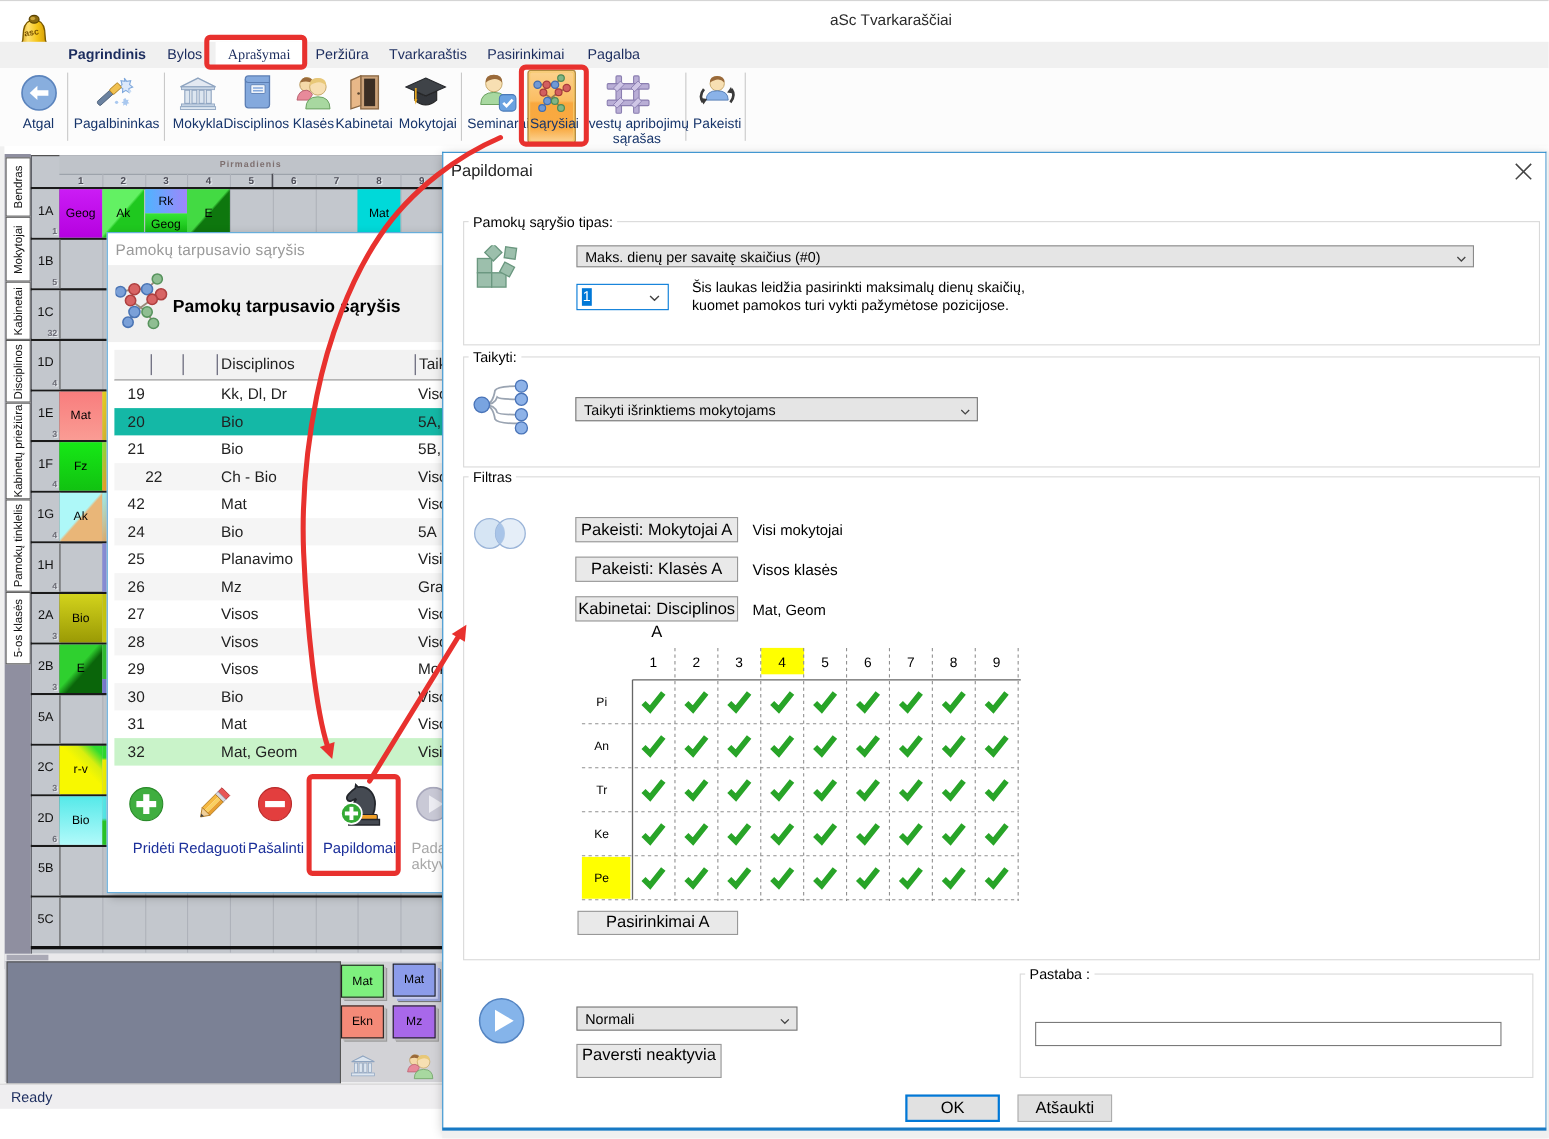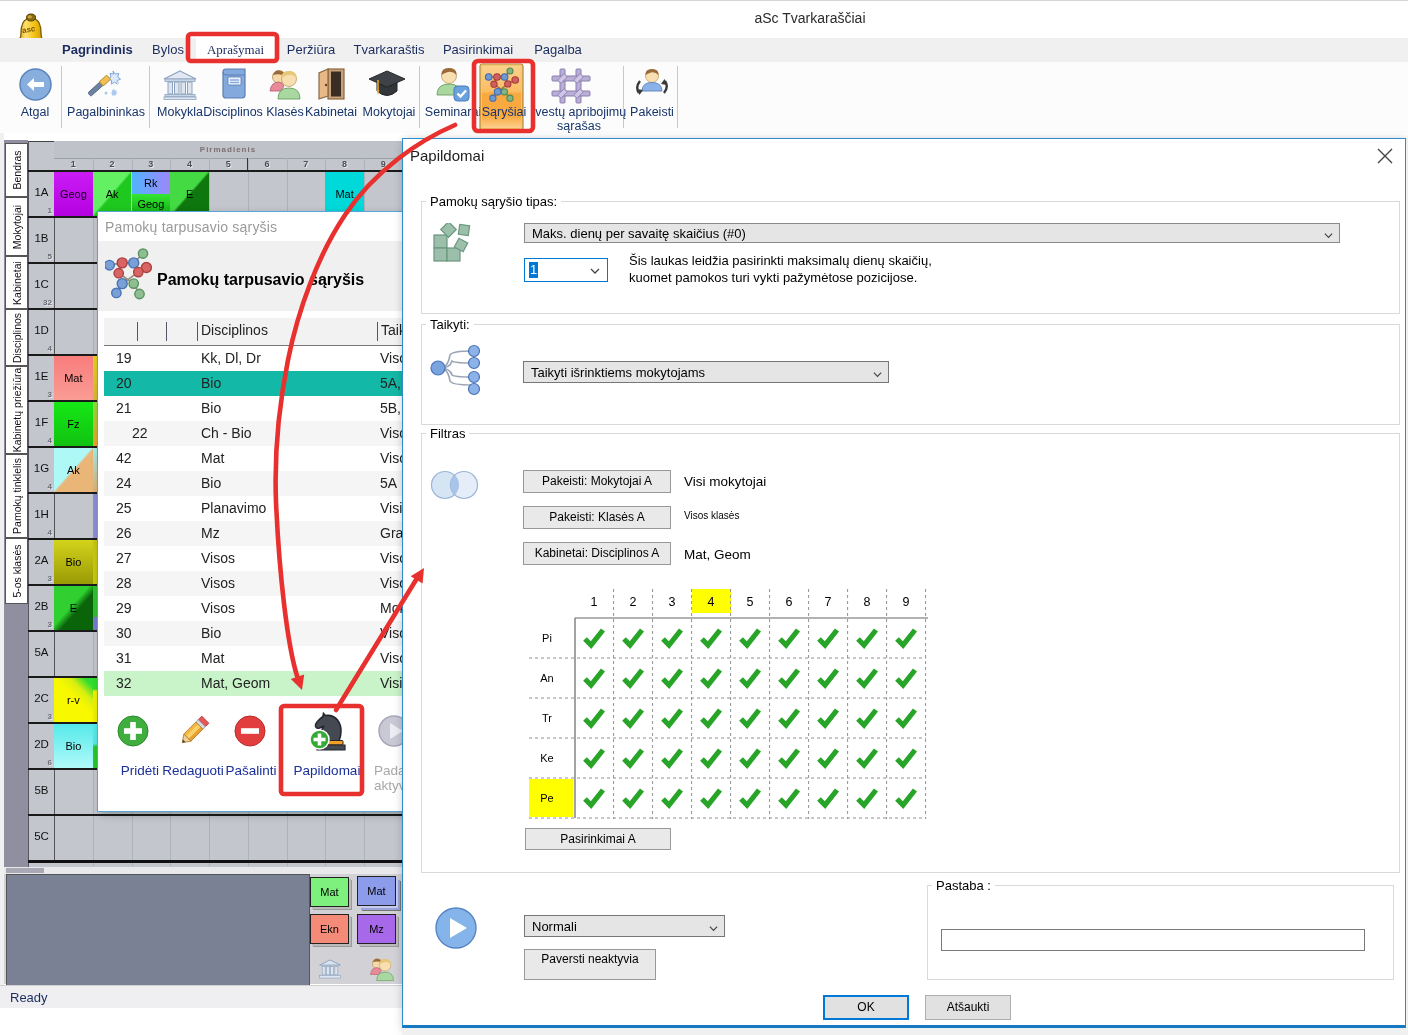--- a/index.html
+++ b/index.html
@@ -49,21 +49,21 @@
 .vline{position:absolute;top:4px;height:19px;width:1px;background:#55556a;}
 #dlg1 .btnlbl{position:absolute;top:551px;font-size:13.5px;color:#1b2f9a;text-align:center;}
 
 #dlg2{left:402px;top:138px;width:1004px;height:890px;background:#fff;border:1px solid #2e8ccc;
   border-bottom:3px solid #1779c4;box-sizing:border-box;box-shadow:2px 3px 10px rgba(0,0,0,.3);}
 .grp{position:absolute;border:1px solid #d9d9d9;}
 .grplbl{position:absolute;top:-8px;left:4px;background:#fff;padding:0 4px;font-size:13px;color:#000;white-space:nowrap;}
 .ddl{position:absolute;background:#e5e5e5;border:1px solid #8a8a8a;font-size:13px;color:#000;box-sizing:border-box;}
 .ddl .txt{position:absolute;left:7px;top:2px;}
 .chev{position:absolute;right:6px;top:6px;width:9px;height:9px;}
-.btn{position:absolute;background:#e9e9e9;border:1px solid #989898;font-size:12px;color:#000;text-align:center;box-sizing:border-box;}
+.btn{position:absolute;background:#e9e9e9;border:1px solid #989898;font-size:15px;color:#000;text-align:center;box-sizing:border-box;}
 .ann{position:absolute;left:0;top:0;width:1408px;height:1035px;pointer-events:none;}
 </style>
 </head>
 <body>
 <div class="abs" id="titlebar"></div>
 <div class="abs" id="apptitle">aSc Tvarkaraščiai</div>
 
 <svg class="abs" style="left:15px;top:11px" width="32" height="35" viewBox="0 0 32 35">
   <defs>
       <linearGradient id="bell" x1="0" y1="0" x2="1" y2="0">
@@ -602,21 +602,21 @@
   </div>
   <svg class="abs" style="left:24px;top:329px" width="60" height="36" viewBox="0 0 60 36">
     <circle cx="18" cy="17" r="13.5" fill="#cfe0f2" fill-opacity=".85" stroke="#9ab4d8" stroke-width="1.2"></circle>
     <circle cx="37" cy="17" r="13.5" fill="#cfe0f2" fill-opacity=".55" stroke="#9ab4d8" stroke-width="1.2"></circle>
     <path d="M27.5 7.4 A13.5 13.5 0 0 1 27.5 26.6 A13.5 13.5 0 0 1 27.5 7.4 Z" fill="#a8c4e8"></path>
   </svg>
   <div class="btn" style="left:120px;top:331px;width:148px;height:23px;line-height:21px;">Pakeisti: Mokytojai A</div>
   <div class="btn" style="left:120px;top:367px;width:148px;height:23px;line-height:21px;">Pakeisti: Klasės A</div>
   <div class="btn" style="left:120px;top:403px;width:148px;height:23px;line-height:21px;">Kabinetai: Disciplinos A</div>
   <div class="abs" style="left:281px;top:335px;font-size:13.5px;">Visi mokytojai</div>
-  <div class="abs" style="left:281px;top:371px;font-size:10px;">Visos klasės</div>
+  <div class="abs" style="left:281px;top:371px;font-size:14px;">Visos klasės</div>
   <div class="abs" style="left:281px;top:408px;font-size:13.5px;">Mat, Geom</div>
 
   <div class="abs" style="left:288.5px;top:450px;width:39px;height:24px;background:#ffff00"></div>
   <div class="abs" style="left:126px;top:640px;width:44px;height:38px;background:#ffff00"></div>
   <svg class="abs" style="left:100px;top:440px" width="440" height="280" viewBox="0 0 440 280">
     <g stroke="#909090" stroke-width="1" stroke-dasharray="3,3" fill="none">
       <path d="M110.6 10 V240"></path>
         <path d="M149.6 10 V240"></path>
         <path d="M188.6 10 V240"></path>
       <path d="M227.6 10 V240"></path>

